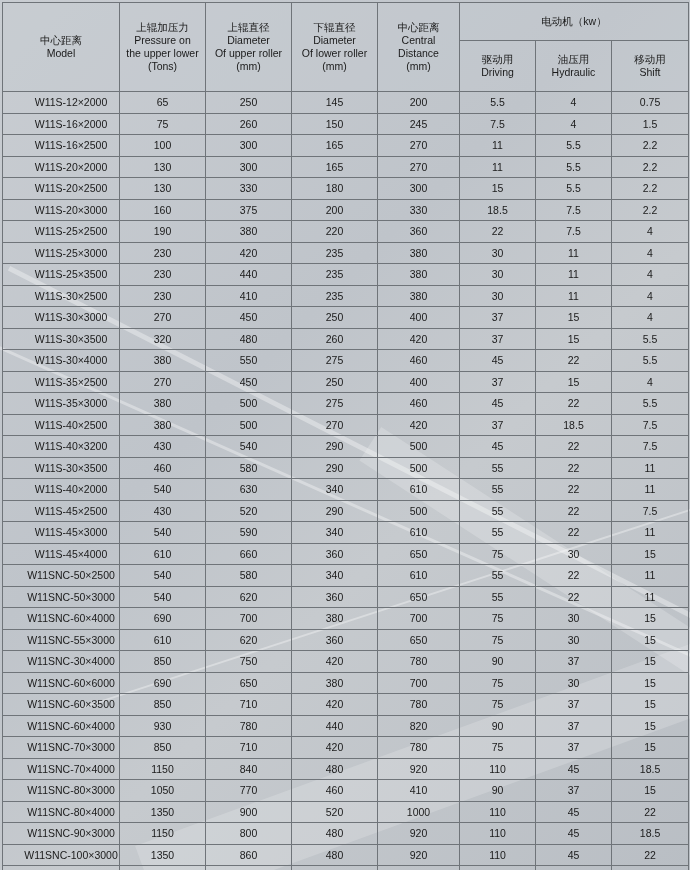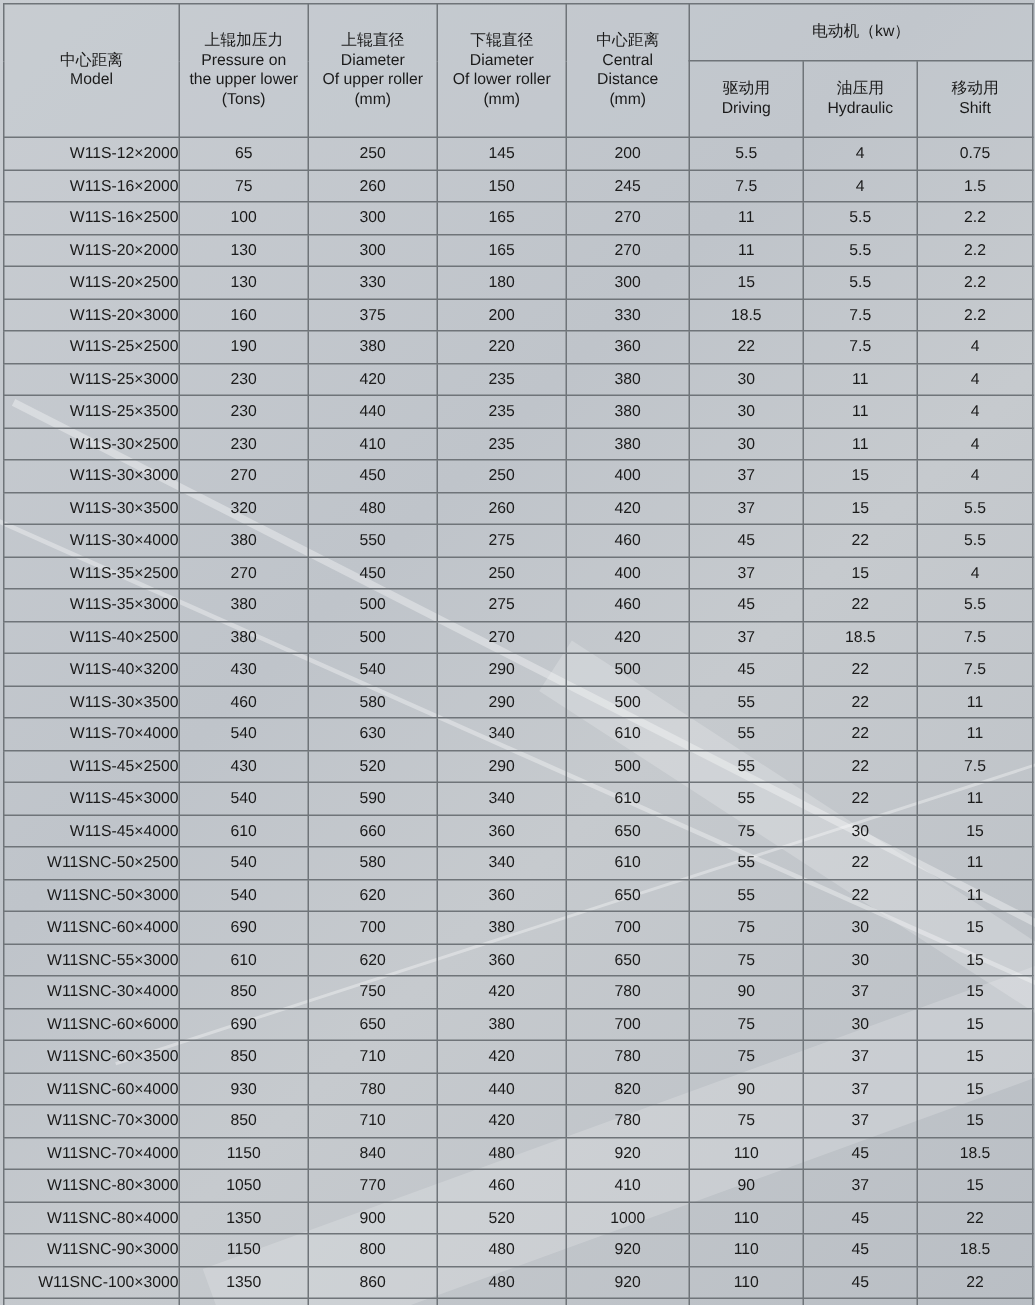--- a/index.html
+++ b/index.html
@@ -59,21 +59,21 @@
   .hdr-cell {
     padding: 12px 2px;
   }
   .hdr-cell .cn { display: block; }
   .hdr-cell .en { display: block; }
   tbody td {
     height: 20.5px;
     font-size: 10.5px;
   }
   tbody td.model {
-    text-align: right;
+    text-align: center;
     padding-left: 20px;
     font-size: 10.5px;
   }
   col.c0 { width: 117px; }
   col.c1 { width: 86px; }
   col.c2 { width: 86px; }
   col.c3 { width: 86px; }
   col.c4 { width: 82px; }
   col.c5 { width: 76px; }
   col.c6 { width: 76px; }
@@ -324,21 +324,21 @@
           <td class="model">W11S-30×3500</td>
           <td>460</td>
           <td>580</td>
           <td>290</td>
           <td>500</td>
           <td>55</td>
           <td>22</td>
           <td>11</td>
         </tr>
         <tr>
-          <td class="model">W11S-70×4000</td>
+          <td class="model">W11S-40×2000</td>
           <td>540</td>
           <td>630</td>
           <td>340</td>
           <td>610</td>
           <td>55</td>
           <td>22</td>
           <td>11</td>
         </tr>
         <tr>
           <td class="model">W11S-45×2500</td>

